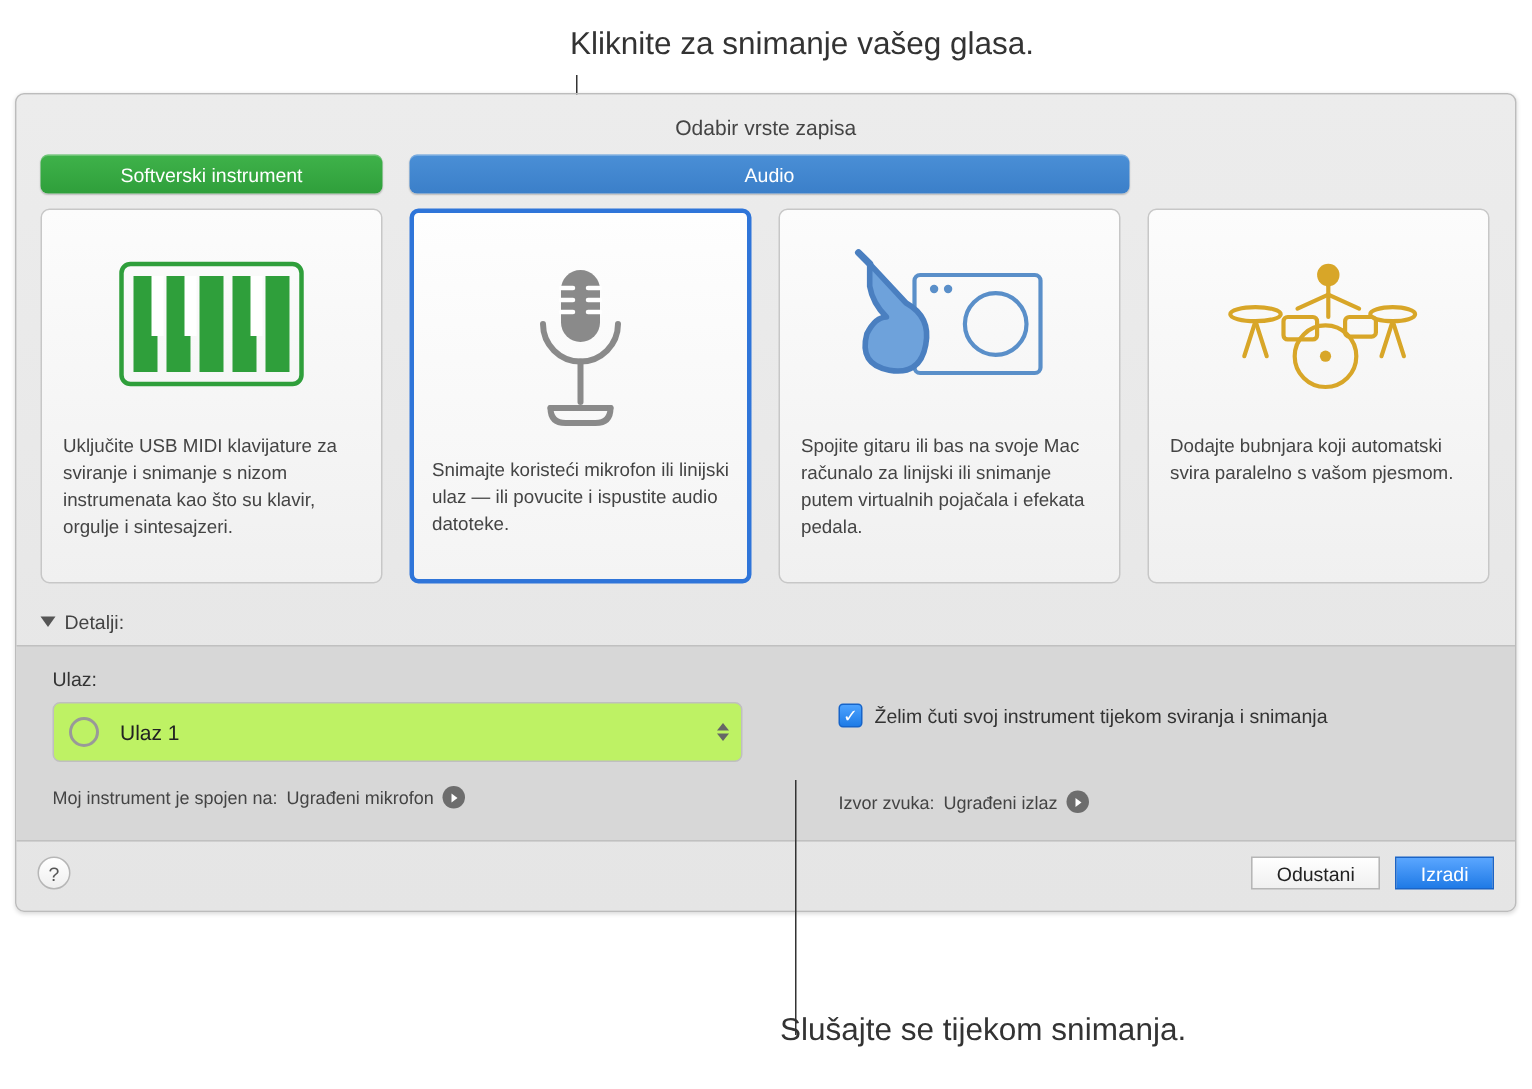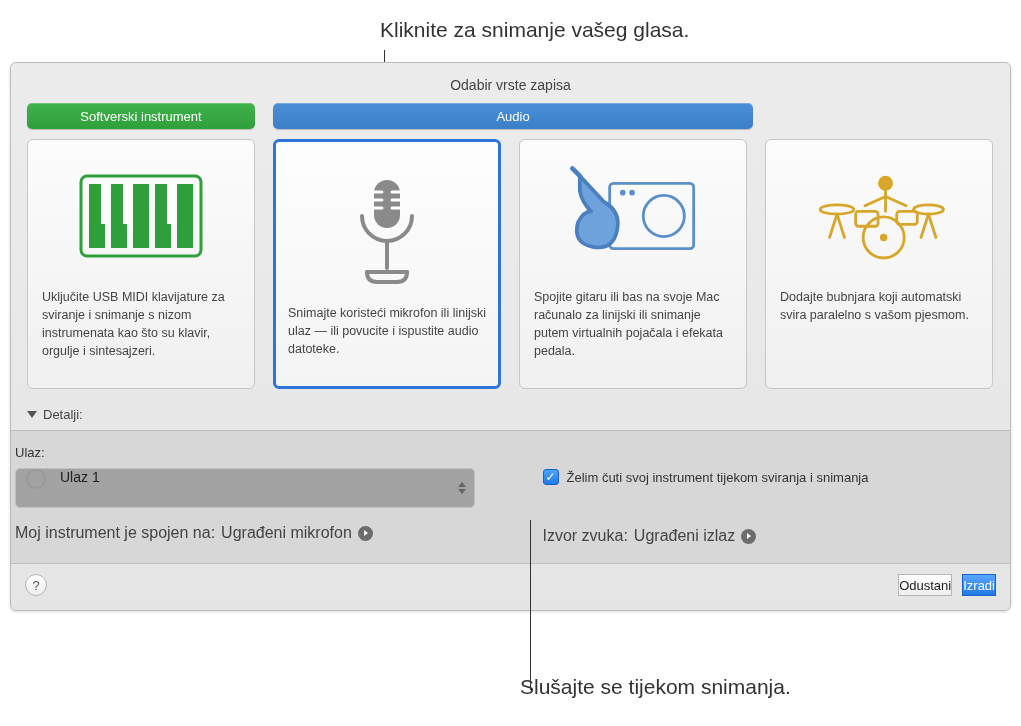--- a/index.html
+++ b/index.html
@@ -128,39 +128,39 @@
     width: 0; height: 0;
     border-left: 5px solid transparent;
     border-right: 5px solid transparent;
     border-top: 7px solid #555;
     margin-right: 2px;
   }
   .details-body {
     background: #d7d7d7;
     border-top: 1px solid #c0c0c0;
     border-bottom: 1px solid #c0c0c0;
-    padding: 14px 4px 18px;
+    padding: 14px 24px 18px;
     display: flex;
     gap: 64px;
   }
   .col { flex: 1; }
   .field-label {
     font-size: 13px;
     color: #333;
     margin-bottom: 8px;
     display: block;
   }
   .select-box {
     width: 460px;
     height: 40px;
-    background: #a3a3a3;
+    background: #bef264;
     border: 1px solid #bfbfbf;
     border-radius: 5px;
     display: flex;
-    align-items: flex-start;
+    align-items: center;
     padding: 0 10px;
     position: relative;
     cursor: pointer;
   }
   .select-circle {
     width: 20px; height: 20px;
     border: 2px solid #999;
     border-radius: 50%;
     margin-right: 14px;
   }
@@ -193,21 +193,21 @@
     border: 1px solid #1664c9;
     border-radius: 3px;
     display: flex;
     align-items: center;
     justify-content: center;
     cursor: pointer;
   }
   .checkmark-glyph { color: #fff; font-size: 12px; line-height: 1; }
   .sub-line {
     margin-top: 16px;
-    font-size: 16px;
+    font-size: 12px;
     color: #444;
     display: flex;
     align-items: center;
     gap: 6px;
   }
   .link-arrow {
     width: 15px; height: 15px;
     background: #6d6d6d;
     border-radius: 50%;
     display: inline-flex;
@@ -237,21 +237,21 @@
     display: flex;
     align-items: center;
     justify-content: center;
     color: #555;
     font-size: 13px;
     cursor: pointer;
   }
   .spacer { flex: 1; }
   .btn {
     height: 22px;
-    padding: 0 0;
+    padding: 0 16px;
     border-radius: 0;
     font-size: 13px;
     display: flex;
     align-items: center;
     cursor: pointer;
     border: 1px solid #b6b6b6;
     background: linear-gradient(#ffffff,#f0f0f0);
     color: #222;
   }
   .btn-primary {

